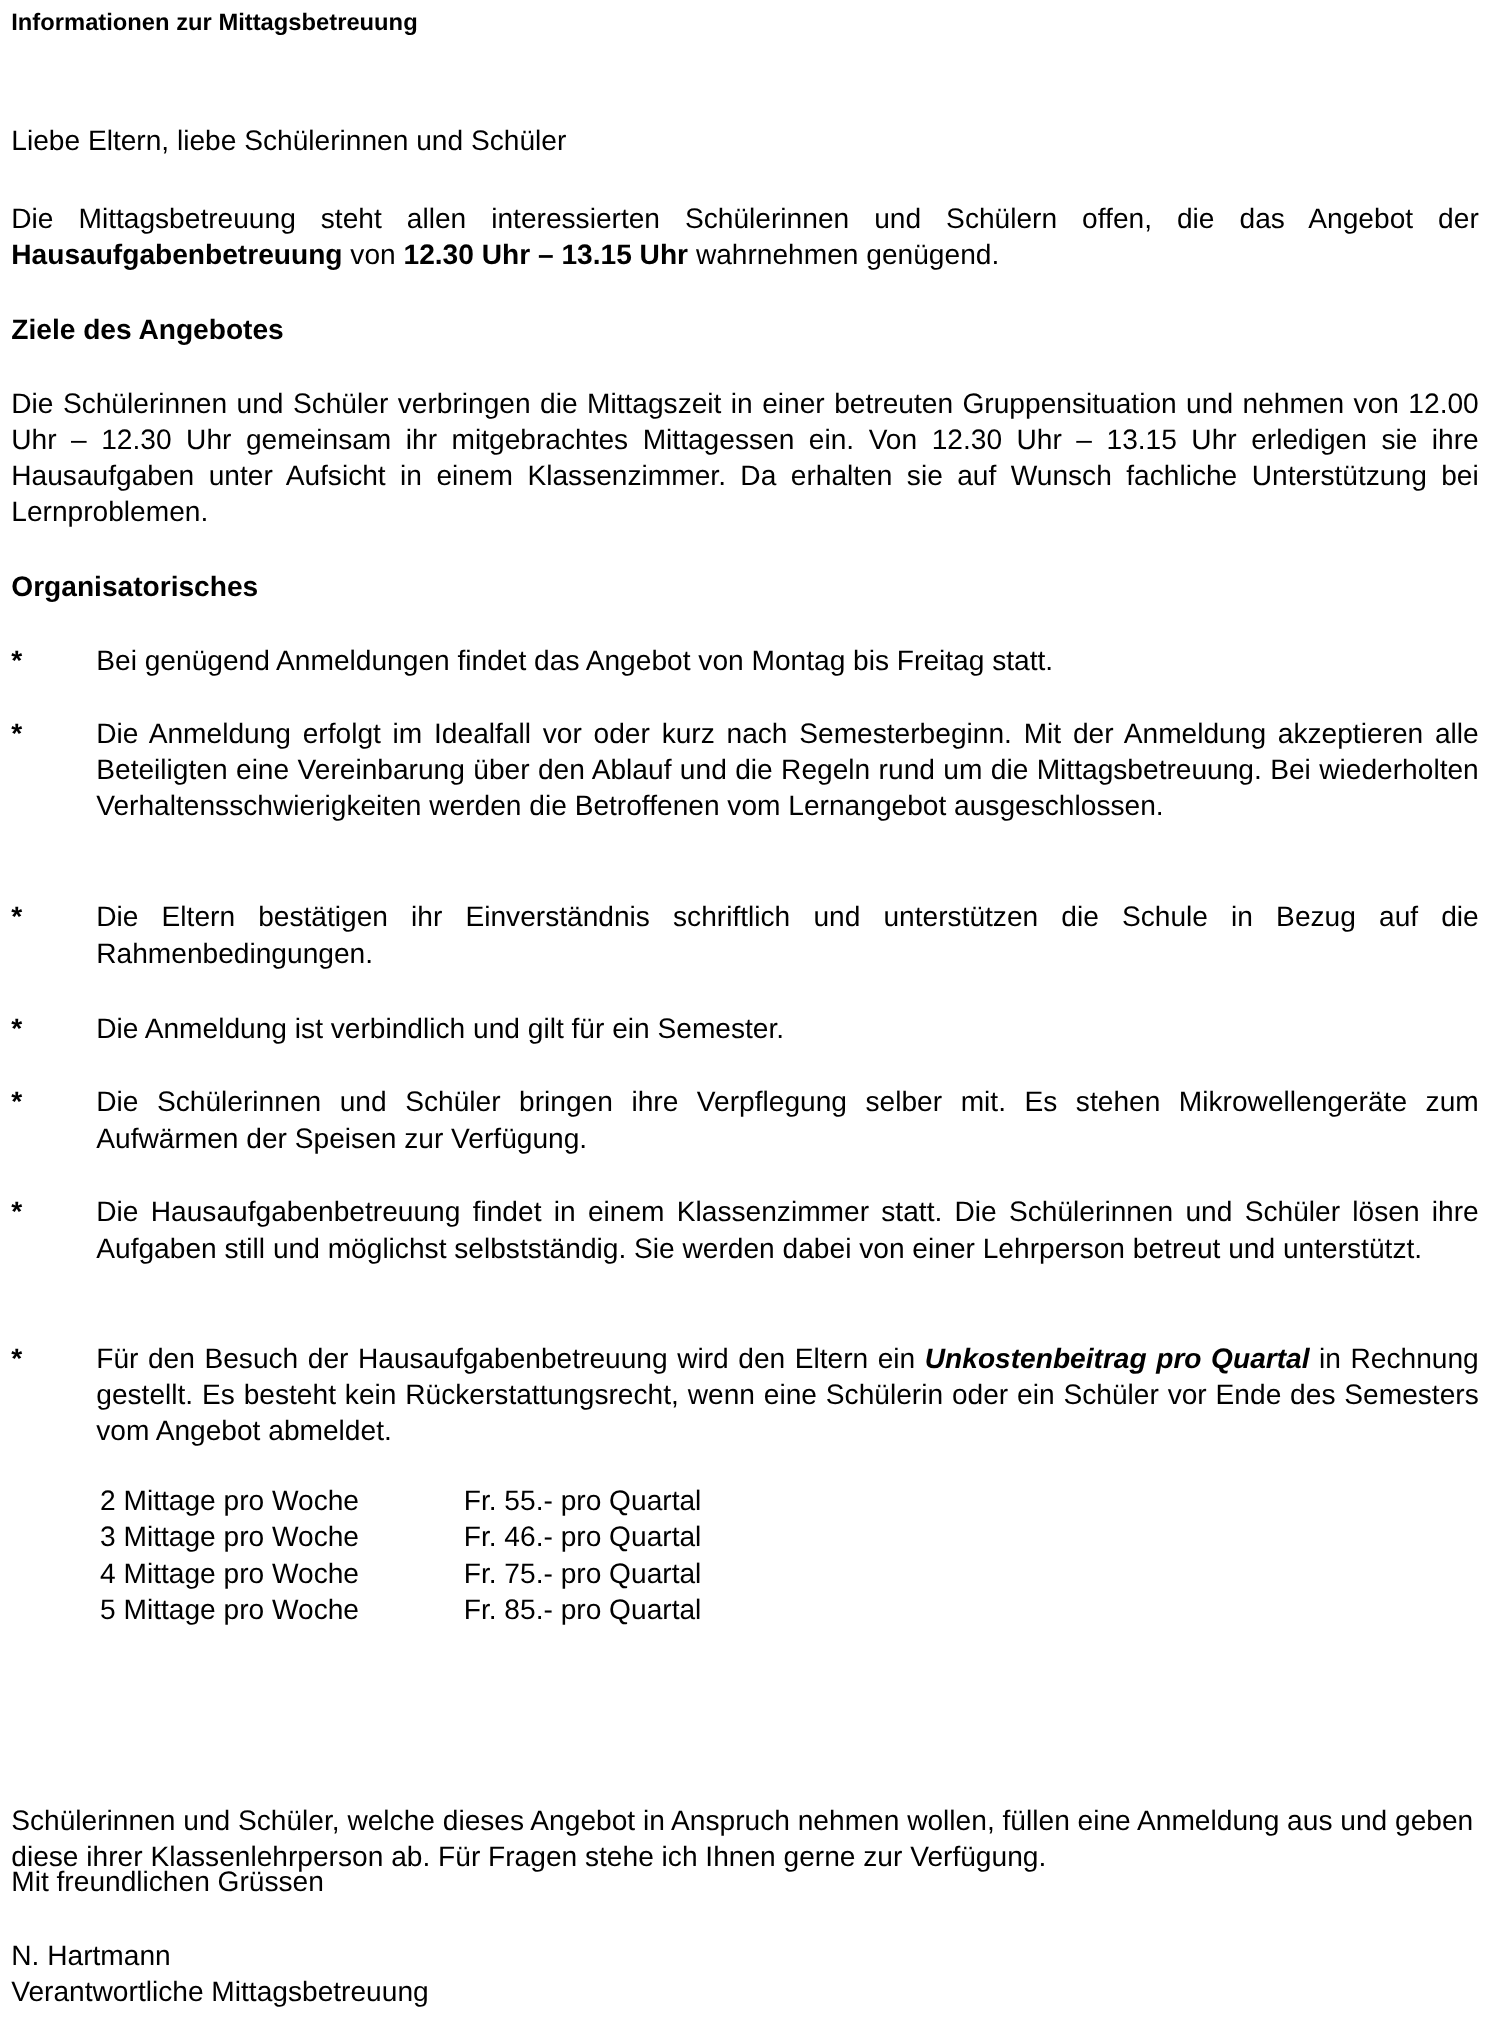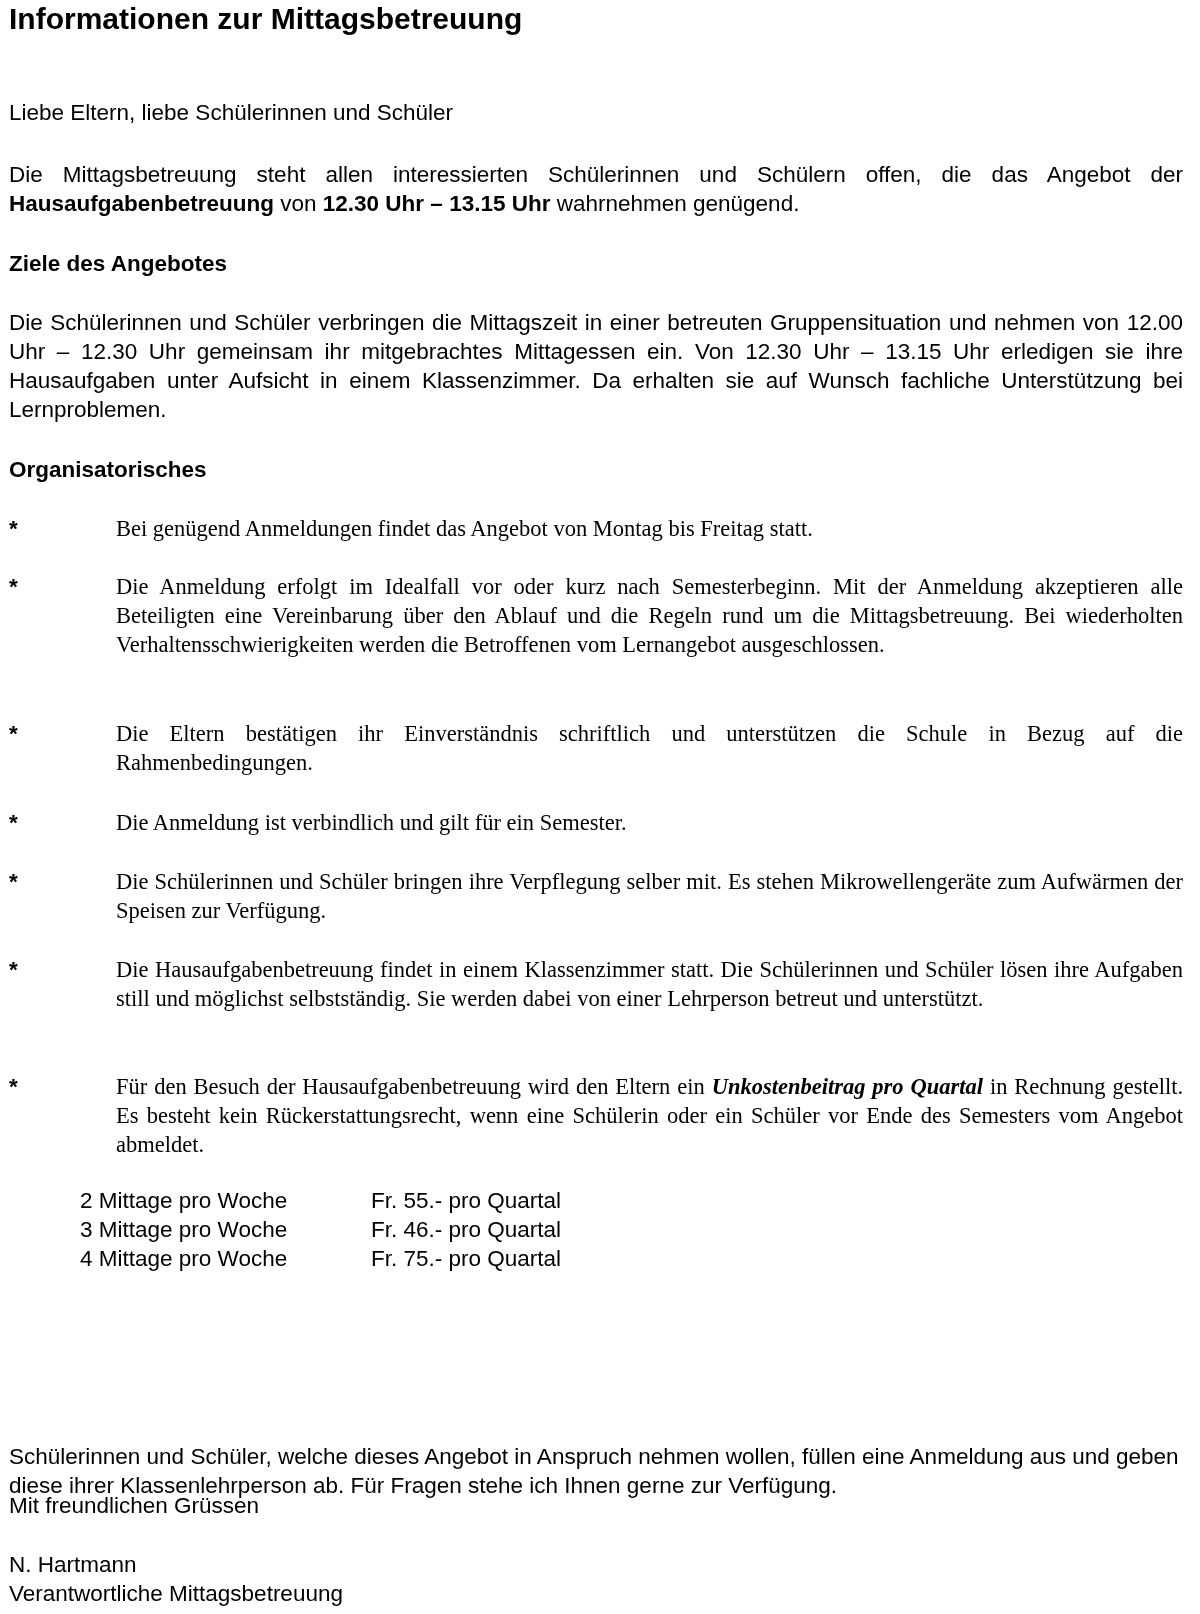--- a/index.html
+++ b/index.html
@@ -2,27 +2,27 @@
 <html><head>
 <meta charset="utf-8">
 <style>
   html, body { margin: 0; padding: 0; background: #ffffff; }
   body {
     width: 1200px; height: 1614px; position: relative; overflow: hidden;
     font-family: "Liberation Sans", sans-serif; color: #000;
     font-size: 22.5px; line-height: 29px;
   }
   .page { position: absolute; left: 9px; top: 0; width: 1182px; }
-  .title { position: absolute; top: 2px; left: 0; font-size: 30px; font-weight: bold; line-height: 34px; }
+  .title { position: absolute; top: 2px; left: 0; font-size: 19px; font-weight: bold; line-height: 34px; }
   .blk { position: absolute; left: 0; width: 1174px; text-align: justify; }
   .b { font-weight: bold; }
   .bi { font-weight: bold; font-style: italic; }
   .bullet { position: absolute; left: 0; width: 1174px; }
   .bullet .star { position: absolute; left: 0; top: 0; font-weight: bold; }
-  .bullet .txt { margin-left: 107px; text-align: justify; display: block; font-family: Liberation Serif, serif; }
+  .bullet .txt { margin-left: 68px; text-align: justify; display: block; }
   .price-table { position: absolute; left: 71px; top: 1186px; border-collapse: collapse; }
   .price-table td { padding: 0; height: 29px; line-height: 29px; vertical-align: top; }
   .price-table td.c1 { width: 291px; }
 </style>
 </head>
 <body>
 
 <div class="page">
 
   <div class="title">Informationen zur Mittagsbetreuung</div>
@@ -81,20 +81,24 @@
       <td>Fr. 55.- pro Quartal</td>
     </tr>
     <tr>
       <td class="c1">3 Mittage pro Woche</td>
       <td>Fr. 46.- pro Quartal</td>
     </tr>
     <tr>
       <td class="c1">4 Mittage pro Woche</td>
       <td>Fr. 75.- pro Quartal</td>
     </tr>
+    <tr>
+      <td class="c1">5 Mittage pro Woche</td>
+      <td>Fr. 85.- pro Quartal</td>
+    </tr>
   </tbody>
     </table>
 
   <div class="blk" style="top:1442px; text-align:left;">Schülerinnen und Schüler, welche dieses Angebot in Anspruch nehmen wollen, füllen eine Anmeldung aus und geben diese ihrer Klassenlehrperson ab. Für Fragen stehe ich Ihnen gerne zur Verfügung.</div>
 
   <div class="blk" style="top:1491px;">Mit freundlichen Grüssen</div>
   <div class="blk" style="top:1550px;">N. Hartmann</div>
   <div class="blk" style="top:1579px;">Verantwortliche Mittagsbetreuung</div>
 
 </div>

